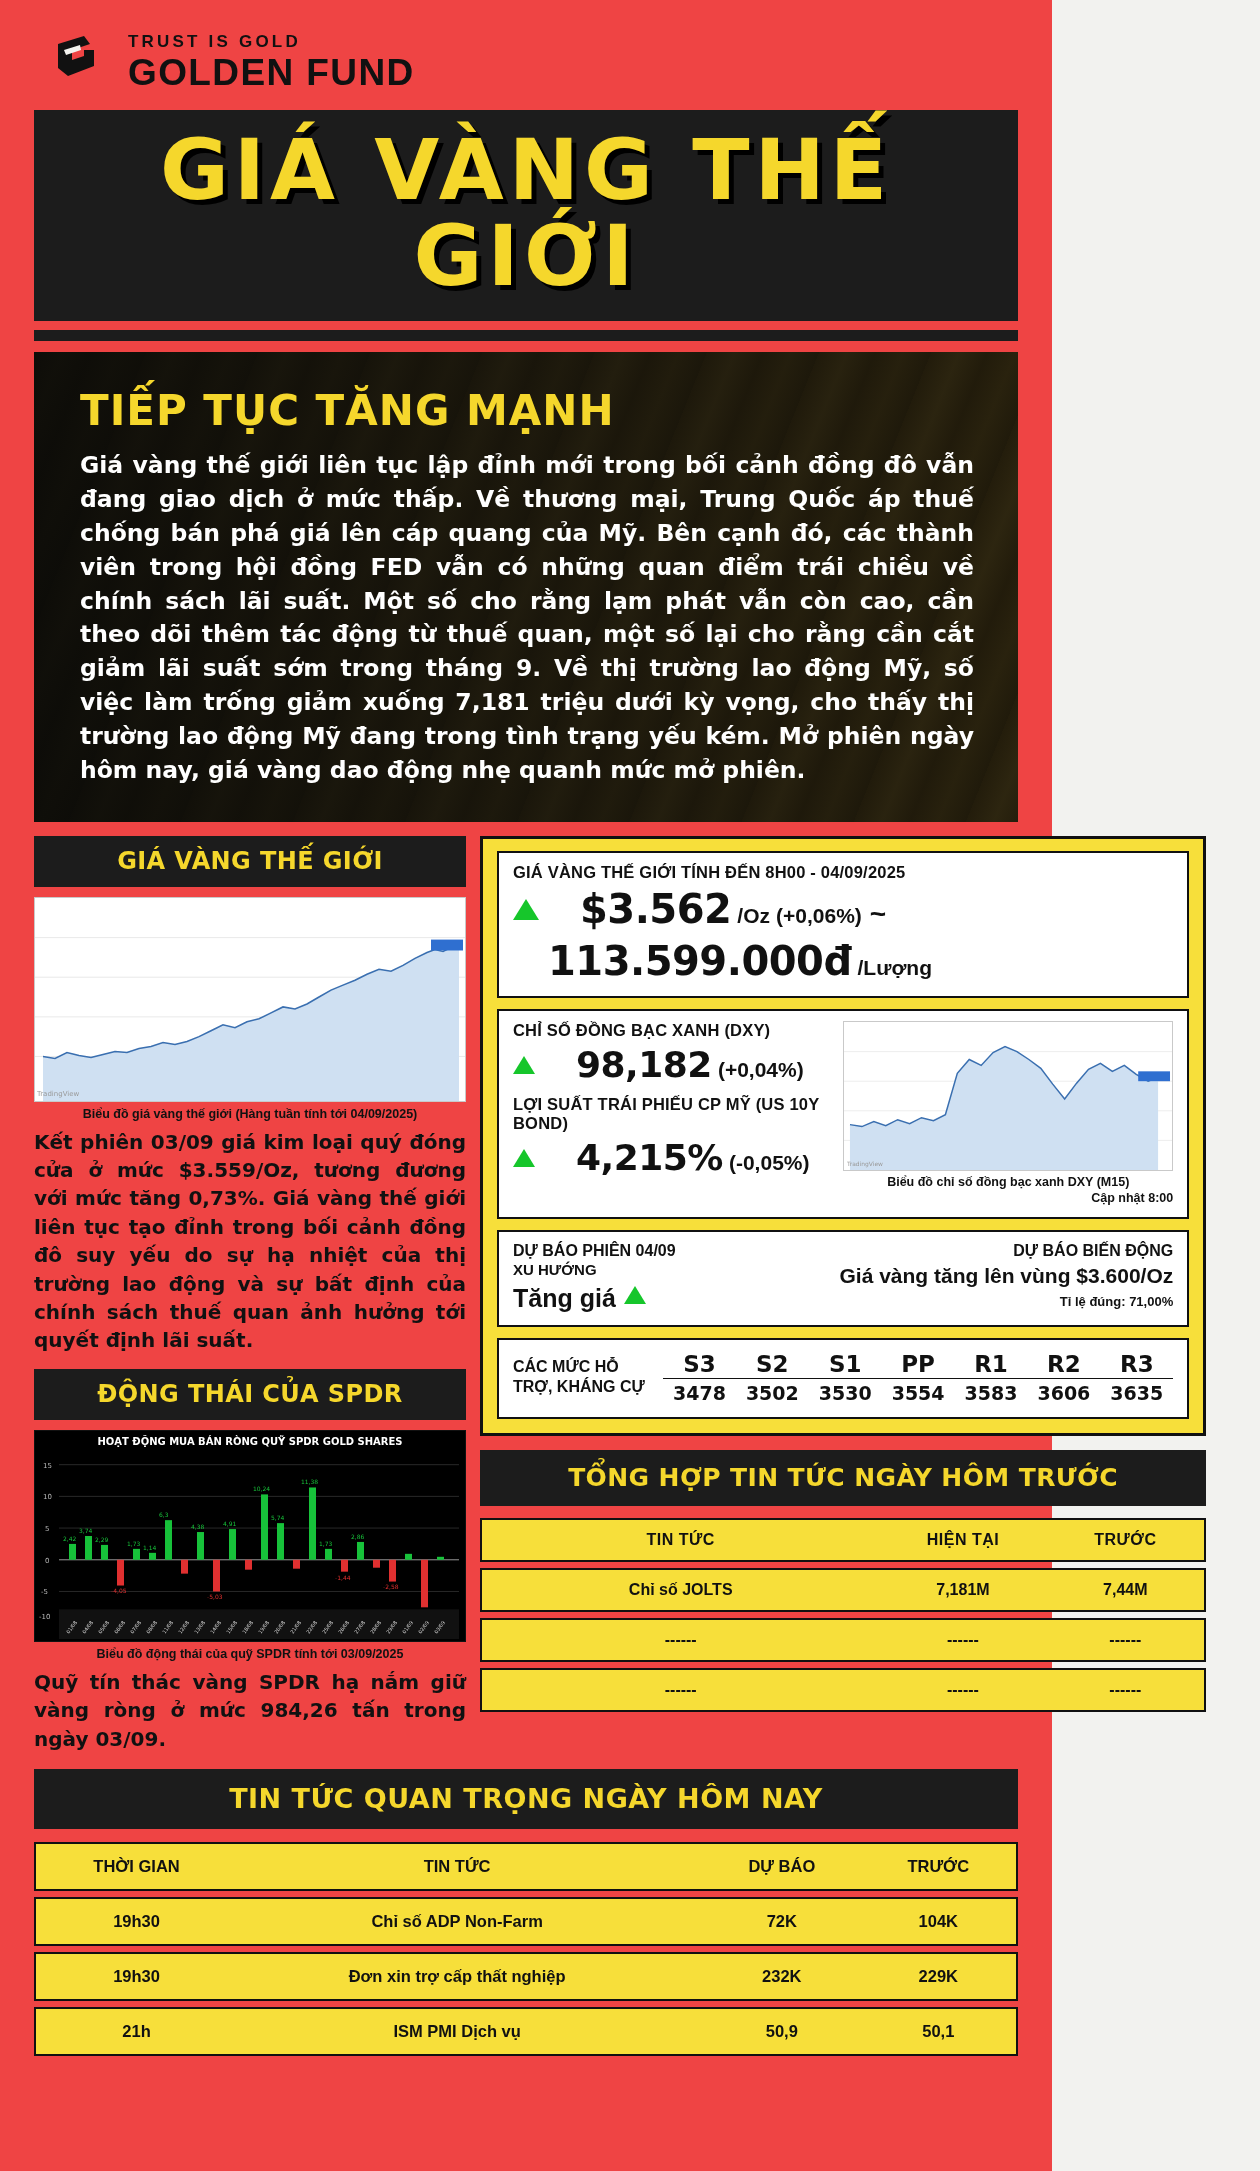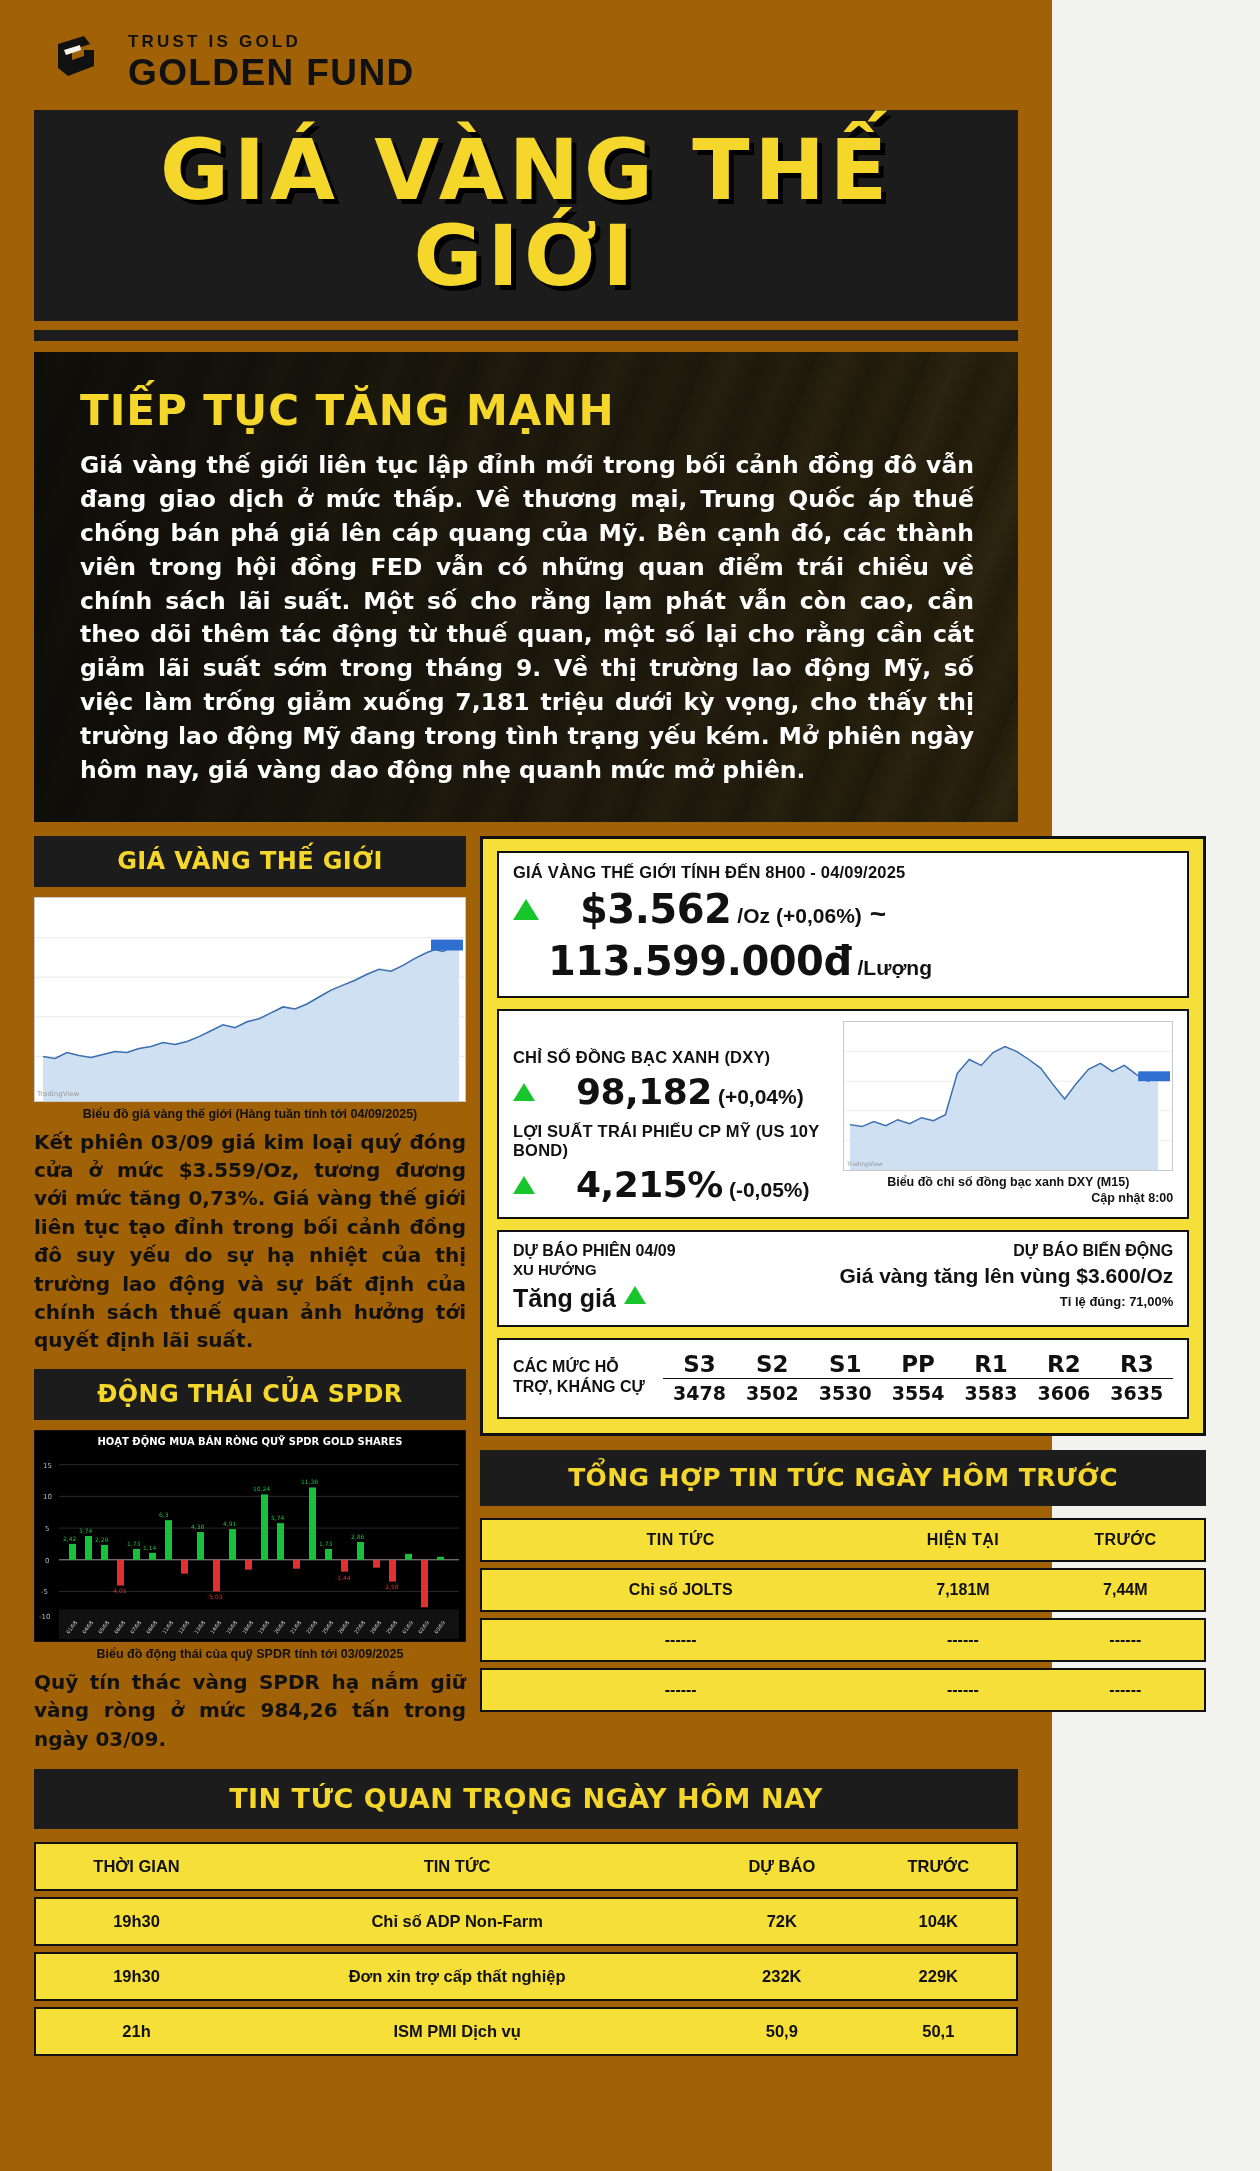--- a/index.html
+++ b/index.html
@@ -4,21 +4,21 @@
 <style>
   * { box-sizing: border-box; margin: 0; padding: 0; }
   html, body {
     width: 1260px;
     background: #f2f2ef;
     font-family: "Liberation Sans", sans-serif;
   }
   .page {
     width: 1052px;
     min-height: 2171px;
-    background: #a16207;
+    background: #ef4444;
     position: relative;
     padding: 0 34px 26px 34px;
   }
 
   
   .logo-bar {
     display: flex;
     align-items: center;
     gap: 16px;
     padding: 30px 0 18px 16px;
@@ -187,21 +187,21 @@
     font-weight: 800;
     color: #111;
     letter-spacing: -.5px;
     font-family: "DejaVu Sans", sans-serif;
     margin-left: 35px;
   }
   .unit { font-size: 21px; font-weight: 700; color: #111; }
   .pct { font-size: 21px; font-weight: 700; color: #111; }
   .tilde { font-size: 28px; font-weight: 700; color:#111; padding: 0 2px; }
 
-  .mid-split { display: flex; gap: 12px; align-items: flex-end; }
+  .mid-split { display: flex; gap: 12px; }
   .mid-left { flex: 1; }
   .mid-right { width: 330px; flex: none; }
 
   .dxychart {
     width: 100%; height: 150px;
     background: #fff;
     border: 1px solid #c9c9c9;
     display: block;
   }
   .dxy-cap {

